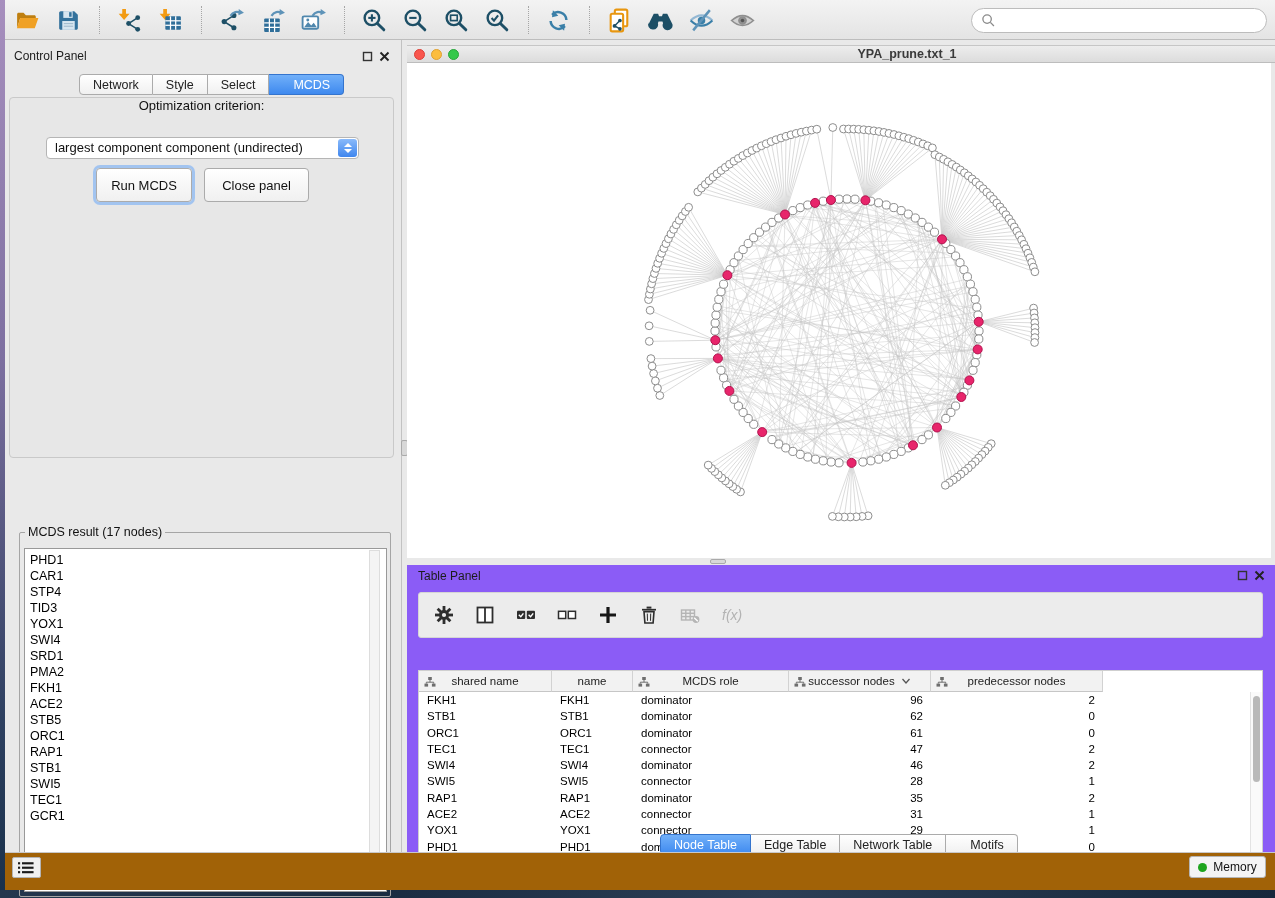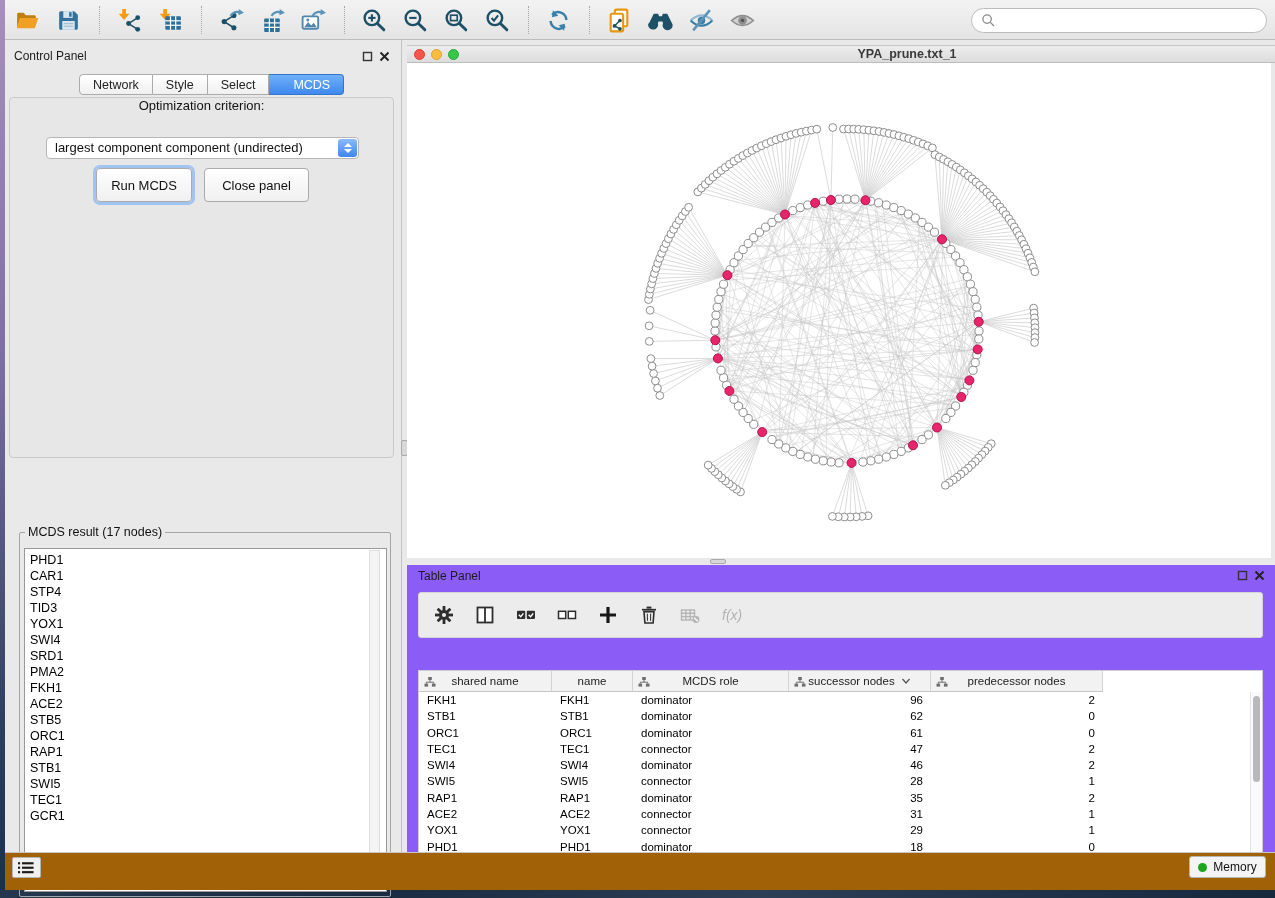--- a/index.html
+++ b/index.html
@@ -1179,20 +1179,26 @@
                 <div class="td" style="width: 81px;">PHD1</div>
                 <div class="td" style="width: 156px;">dominator</div>
                 <div class="td num" style="width: 142px;">18</div>
                 <div class="td num" style="width: 172px;">0</div>
               </div>
             </div>
           <div class="tbl-scroll">
               <span class="thumb"></span>
             </div>
         </div>
+        <div class="seg tp-tabs" id="tp-tabs">
+            <button class="sel">Node Table</button>
+            <button>Edge Table</button>
+            <button>Network Table</button>
+            <button>Motifs</button>
+          </div>
       </div>
     </div>
 
     <div class="statusbar">
       <button class="sb-left">
           <svg viewBox="0 0 20 18">
             <g fill="#1a1a1a">
               <rect x="1" y="2.5" width="2.4" height="2.4"></rect>
               <rect x="5.5" y="2.5" width="13" height="2.4"></rect>
               <rect x="1" y="7.5" width="2.4" height="2.4"></rect>

